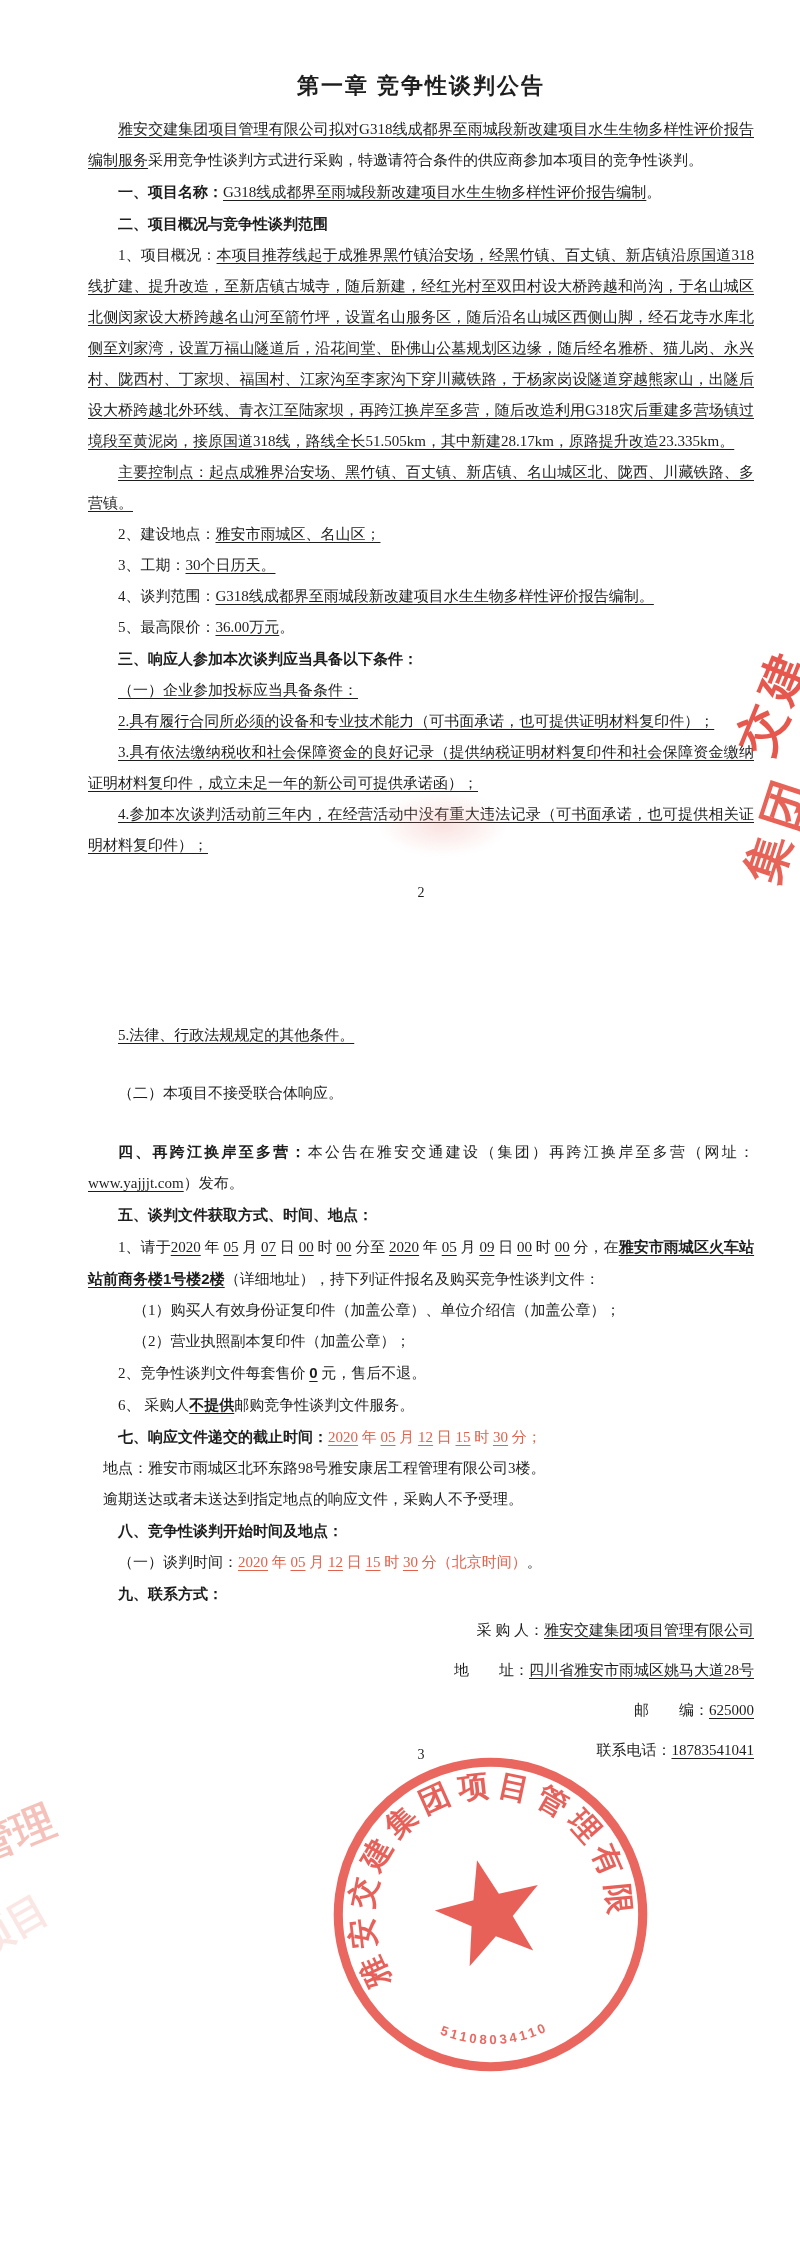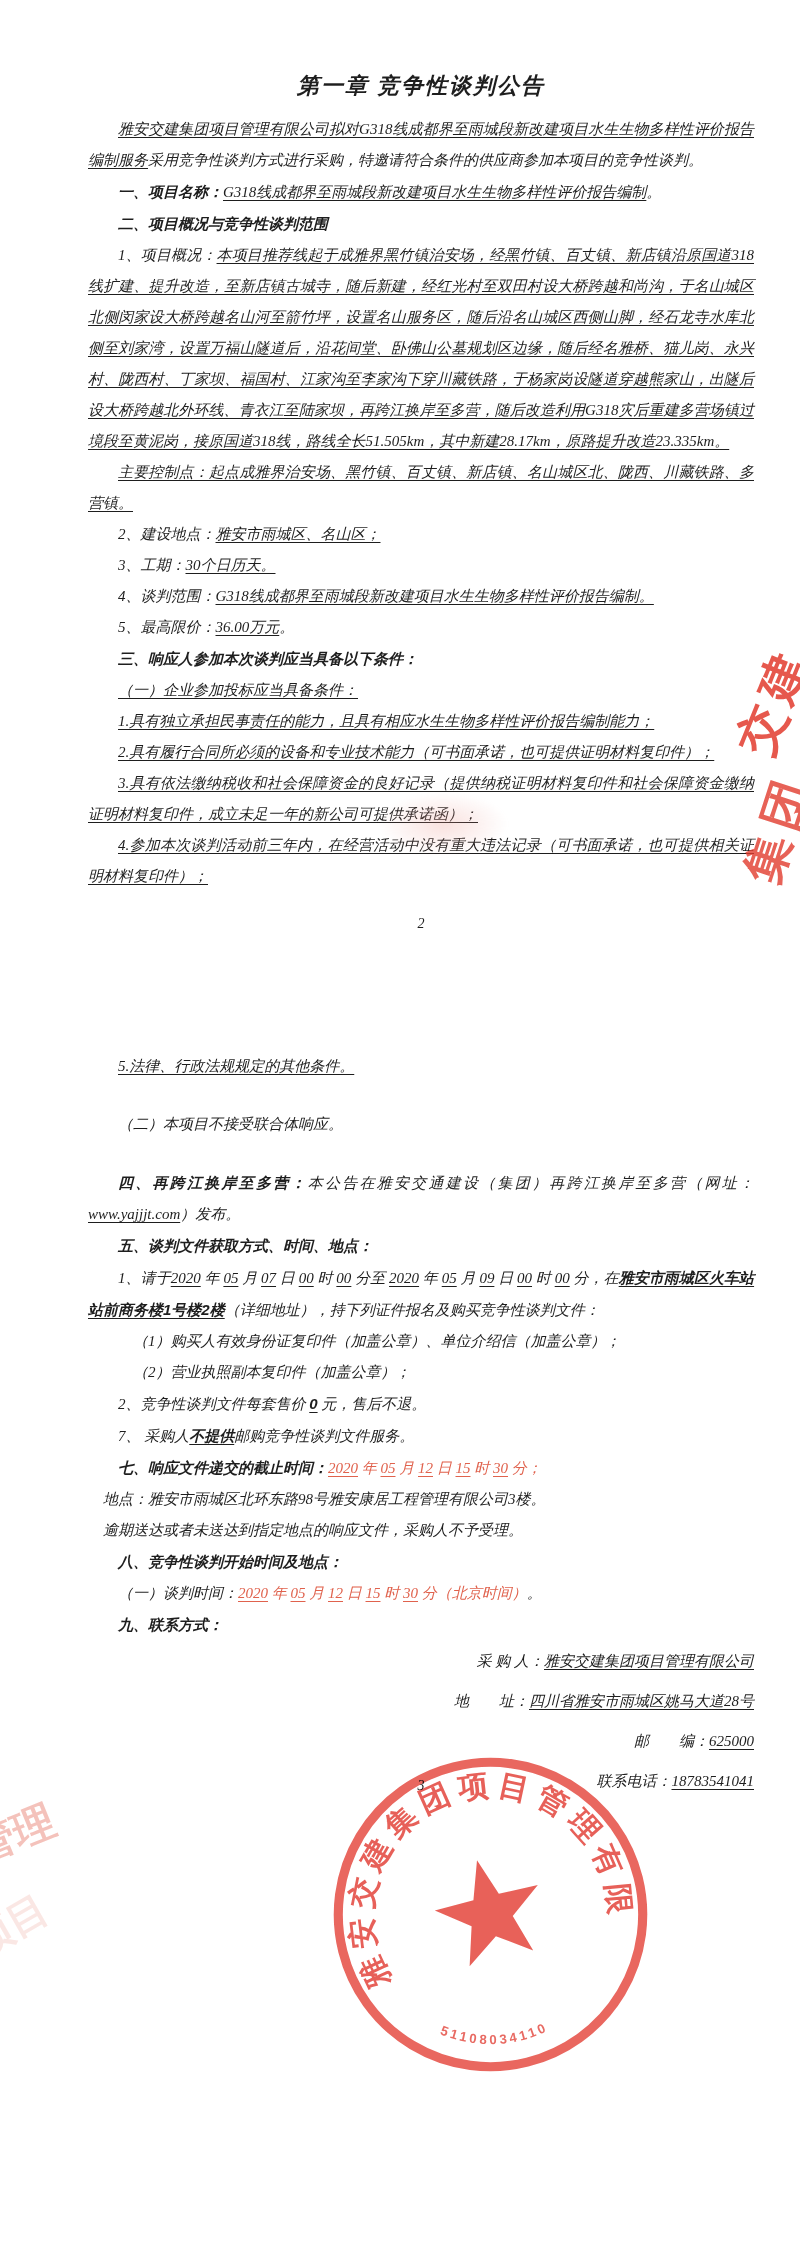--- a/index.html
+++ b/index.html
@@ -3,21 +3,21 @@
 <meta charset="utf-8">
 <style>
   html,body{margin:0;padding:0;background:#ffffff;}
   .page{
     position:relative;width:800px;height:2261px;margin:0 auto;
     background:#ffffff;overflow:hidden;
     font-family:"Liberation Serif","DejaVu Serif",serif;
     color:#1e1e1e;font-size:15px;
   }
   .content{position:absolute;left:88px;right:46px;top:66px;}
-  .blk{line-height:31px;text-align:justify;text-justify:inter-ideograph;font-style:italic;}
+  .blk{line-height:31px;text-align:justify;text-justify:inter-ideograph;}
   .title{
     font-family:"Liberation Sans","DejaVu Sans",sans-serif;
     font-weight:bold;font-size:22px;text-align:center;line-height:40px;
     margin-bottom:8px;letter-spacing:2px;text-indent:0;
   }
   .ind1{text-indent:1em}
   .ind2{text-indent:2em}
   .ind3{text-indent:3em}
   .mt1{margin-top:27px}
   span.b{font-weight:bold;font-family:"Liberation Sans","DejaVu Sans",sans-serif;}
@@ -53,35 +53,34 @@
       <div class="blk ind2"><span class="b">一、项目名称：</span><span class="u">G318线成都界至雨城段新改建项目水生生物多样性评价报告编制</span><span>。</span></div>
       <div class="blk ind2"><span class="b">二、项目概况与竞争性谈判范围</span></div>
       <div class="blk ind2"><span>1、项目概况：</span><span class="u">本项目推荐线起于成雅界黑竹镇治安场，经黑竹镇、百丈镇、新店镇沿原国道318线扩建、提升改造，至新店镇古城寺，随后新建，经红光村至双田村设大桥跨越和尚沟，于名山城区北侧闵家设大桥跨越名山河至箭竹坪，设置名山服务区，随后沿名山城区西侧山脚，经石龙寺水库北侧至刘家湾，设置万福山隧道后，沿花间堂、卧佛山公墓规划区边缘，随后经名雅桥、猫儿岗、永兴村、陇西村、丁家坝、福国村、江家沟至李家沟下穿川藏铁路，于杨家岗设隧道穿越熊家山，出隧后设大桥跨越北外环线、青衣江至陆家坝，再跨江换岸至多营，随后改造利用G318灾后重建多营场镇过境段至黄泥岗，接原国道318线，路线全长51.505km，其中新建28.17km，原路提升改造23.335km。</span></div>
       <div class="blk ind2"><span class="u">主要控制点：起点成雅界治安场、黑竹镇、百丈镇、新店镇、名山城区北、陇西、川藏铁路、多营镇。</span></div>
       <div class="blk ind2"><span>2、建设地点：</span><span class="u">雅安市雨城区、名山区；</span></div>
       <div class="blk ind2"><span>3、工期：</span><span class="u">30个日历天。</span></div>
       <div class="blk ind2"><span>4、谈判范围：</span><span class="u">G318线成都界至雨城段新改建项目水生生物多样性评价报告编制。</span></div>
       <div class="blk ind2"><span>5、最高限价：</span><span class="u">36.00万元</span><span>。</span></div>
       <div class="blk ind2"><span class="b">三、响应人参加本次谈判应当具备以下条件：</span></div>
       <div class="blk ind2"><span class="u">（一）企业参加投标应当具备条件：</span></div>
-      <div class="blk ind2"><span class="u">1.具有独立承担民事责任的能力，且具有相应水生生物多样性评价报告编制能力；</span></div>
       <div class="blk ind2"><span class="u">2.具有履行合同所必须的设备和专业技术能力（可书面承诺，也可提供证明材料复印件）；</span></div>
       <div class="blk ind2"><span class="u">3.具有依法缴纳税收和社会保障资金的良好记录（提供纳税证明材料复印件和社会保障资金缴纳证明材料复印件，成立未足一年的新公司可提供承诺函）；</span></div>
       <div class="blk ind2"><span class="u">4.参加本次谈判活动前三年内，在经营活动中没有重大违法记录（可书面承诺，也可提供相关证明材料复印件）；</span></div>
       <div class="blk pagenum"><span>2</span></div>
       <div class="blk spacer"></div>
       <div class="blk ind2"><span class="u">5.法律、行政法规规定的其他条件。</span></div>
       <div class="blk ind2 mt1"><span>（二）本项目不接受联合体响应。</span></div>
       <div class="blk ind2 mt1"><span class="b">四、再跨江换岸至多营：</span><span>本公告在雅安交通建设（集团）再跨江换岸至多营（网址：</span><span class="u">www.yajjjt.com</span><span>）发布。</span></div>
       <div class="blk ind2"><span class="b">五、谈判文件获取方式、时间、地点：</span></div>
       <div class="blk ind2"><span>1、请于</span><span class="u">2020</span><span> 年 </span><span class="u">05</span><span> 月 </span><span class="u">07</span><span> 日 </span><span class="u">00</span><span> 时 </span><span class="u">00</span><span> 分至 </span><span class="u">2020</span><span> 年 </span><span class="u">05</span><span> 月 </span><span class="u">09</span><span> 日 </span><span class="u">00</span><span> 时 </span><span class="u">00</span><span> 分，在</span><span class="b u">雅安市雨城区火车站站前商务楼1号楼2楼</span><span>（详细地址），持下列证件报名及购买竞争性谈判文件：</span></div>
       <div class="blk ind3"><span>（1）购买人有效身份证复印件（加盖公章）、单位介绍信（加盖公章）；</span></div>
       <div class="blk ind3"><span>（2）营业执照副本复印件（加盖公章）；</span></div>
       <div class="blk ind2"><span>2、竞争性谈判文件每套售价 </span><span class="b u">0</span><span> 元，售后不退。</span></div>
-      <div class="blk ind2"><span>7、 采购人</span><span class="b u">不提供</span><span>邮购竞争性谈判文件服务。</span></div>
+      <div class="blk ind2"><span>6、 采购人</span><span class="b u">不提供</span><span>邮购竞争性谈判文件服务。</span></div>
       <div class="blk ind2"><span class="b">七、响应文件递交的截止时间：</span><span class="u r">2020</span><span class="r"> 年 </span><span class="u r">05</span><span class="r"> 月 </span><span class="u r">12</span><span class="r"> 日 </span><span class="u r">15</span><span class="r"> 时 </span><span class="u r">30</span><span class="r"> 分；</span></div>
       <div class="blk ind1"><span>地点：雅安市雨城区北环东路98号雅安康居工程管理有限公司3楼。</span></div>
       <div class="blk ind1"><span>逾期送达或者未送达到指定地点的响应文件，采购人不予受理。</span></div>
       <div class="blk ind2"><span class="b">八、竞争性谈判开始时间及地点：</span></div>
       <div class="blk ind2"><span>（一）谈判时间：</span><span class="u r">2020</span><span class="r"> 年 </span><span class="u r">05</span><span class="r"> 月 </span><span class="u r">12</span><span class="r"> 日 </span><span class="u r">15</span><span class="r"> 时 </span><span class="u r">30</span><span class="r"> 分</span><span class="r">（北京时间）</span><span>。</span></div>
       <div class="blk ind2"><span class="b">九、联系方式：</span></div>
       <div class="blk contact"><span>采 购 人：</span><span class="u">雅安交建集团项目管理有限公司</span></div>
       <div class="blk contact"><span>地　　址：</span><span class="u">四川省雅安市雨城区姚马大道28号</span></div>
       <div class="blk contact"><span>邮　　编：</span><span class="u">625000</span></div>
       <div class="blk contact"><span>联系电话：</span><span class="u">18783541041</span></div>

